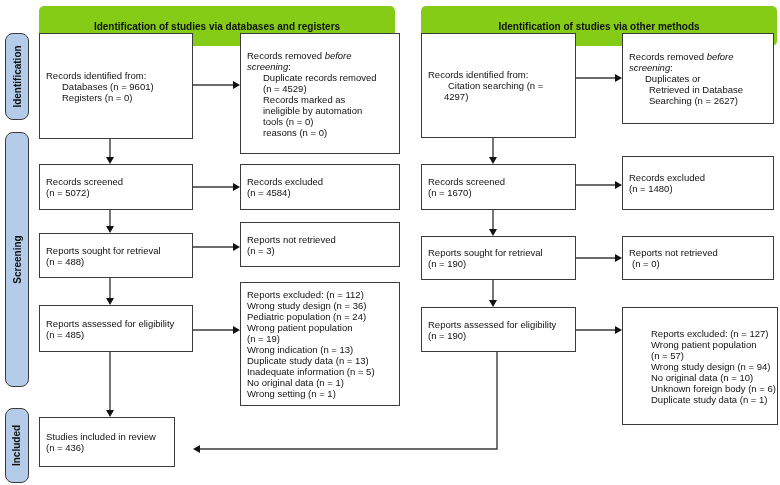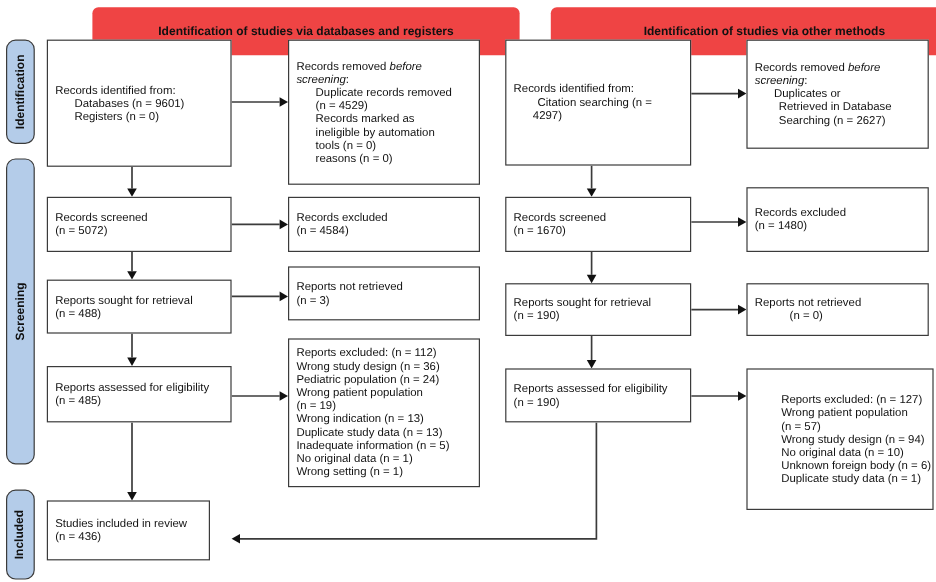--- a/index.html
+++ b/index.html
@@ -1,41 +1,41 @@
 <!DOCTYPE html>
 <html><head>
 <meta charset="utf-8">
 <style>
   html,body{margin:0;padding:0;background:#fff;}
   #stage{
     position:relative;width:780px;height:485px;background:#ffffff;
     font-family:"Liberation Sans",sans-serif;color:#111;overflow:hidden;
   }
   .banner{
-    position:absolute;height:40px;border-radius:5px;background:#ef4444;
+    position:absolute;height:40px;border-radius:5px;background:#84cc16;
     display:flex;align-items:center;justify-content:center;
-    font-size:10px;font-weight:bold;color:#111;text-align:center;margin-left:38px;
+    font-size:10px;font-weight:bold;color:#111;text-align:center;
   }
   .pill{
     position:absolute;width:24px;background:#B4CCE9;border:1.5px solid #3b3b3b;
     border-radius:8px;display:flex;align-items:center;justify-content:center;
     box-sizing:border-box;
   }
   .pill span{
     transform:rotate(-90deg);white-space:nowrap;font-size:10px;font-weight:bold;color:#111;
   }
   .box{
     position:absolute;background:#fff;border:1.5px solid #3b3b3b;box-sizing:border-box;
     display:flex;flex-direction:column;justify-content:center;
     padding:4px 6px;font-size:9.5px;line-height:11px;color:#111;
   }
   .ln{white-space:nowrap;}
   .ind{padding-left:16px;}
   .ind2{padding-left:20px;}
-  .sp{padding-left:3px;margin-left:26px;}
+  .sp{padding-left:3px;}
   svg.arrows{position:absolute;left:0;top:0;pointer-events:none;}
 </style>
 </head>
 <body>
 
 <div id="stage">
 
   <svg class="arrows" width="780" height="485" viewBox="0 0 780 485">
     <g stroke="#3b3b3b" stroke-width="1.4" fill="none">
 

